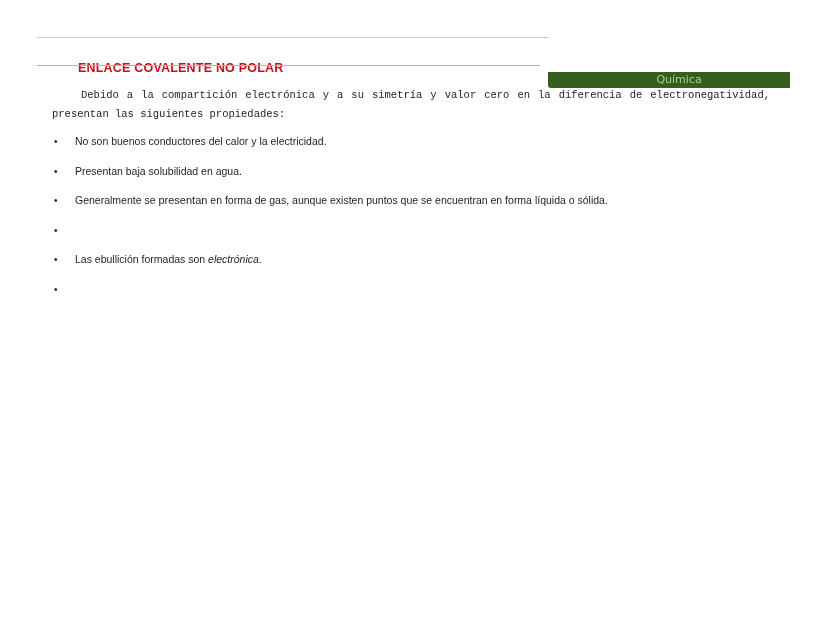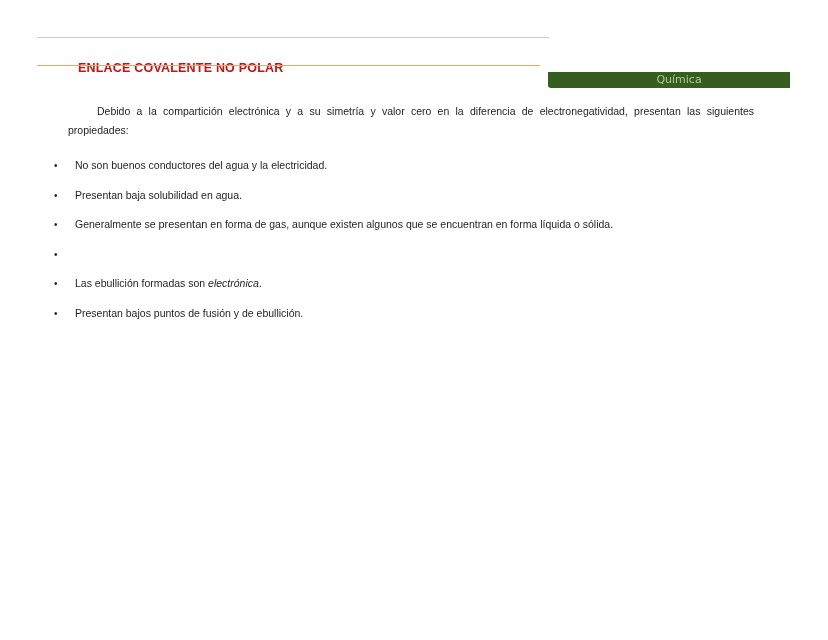--- a/index.html
+++ b/index.html
@@ -64,23 +64,24 @@
     .content {
       position: absolute;
       left: 52px;
       top: 86px;
       width: 718px;
       font-size: 10.5px;
       line-height: 19px;
       color: #1e1e1e;
     }
     .intro {
-      margin: 16px;
+      margin: 0;
       text-align: justify;
       text-indent: 29px;
+      font-family: Liberation Mono, monospace;
     }
     ul.props {
       list-style: none;
       margin: 8px 0 0 0;
       padding: 0;
     }
     ul.props li {
       position: relative;
       padding-left: 23px;
       height: 29.5px;
@@ -111,35 +112,34 @@
 <h1 class="doc-title">ENLACE COVALENTE NO POLAR</h1>
 
 <div class="title-rule"></div>
 
 <div class="content">
   <p class="intro">Debido a la compartición electrónica y a su simetría y valor cero en la diferencia de electronegatividad, presentan las siguientes propiedades:</p>
 
   <ul class="props">
     <li>
       <span class="bullet">•</span>
-      <span>No son buenos conductores del agua y la electricidad.</span>
+      <span>No son buenos conductores del calor y la electricidad.</span>
     </li>
     <li>
       <span class="bullet">•</span>
       <span>Presentan baja solubilidad en agua.</span>
     </li>
     <li>
       <span class="bullet">•</span>
-      <span>Generalmente se </span><span class="big-word">presentan</span><span> en forma de gas, aunque existen algunos que se encuentran en forma líquida o sólida.</span>
+      <span>Generalmente se </span><span class="big-word">presentan</span><span> en forma de gas, aunque existen puntos que se encuentran en forma líquida o sólida.</span>
     </li>
     <li>
       <span class="bullet">•</span>
     </li>
     <li>
       <span class="bullet">•</span>
       <span>Las ebullición formadas son </span><span class="italic">electrónica</span><span>.</span>
     </li>
     <li>
       <span class="bullet">•</span>
-      <span>Presentan bajos puntos de fusión y de ebullición.</span>
     </li>
   </ul>
 </div>
 
 </body></html>

